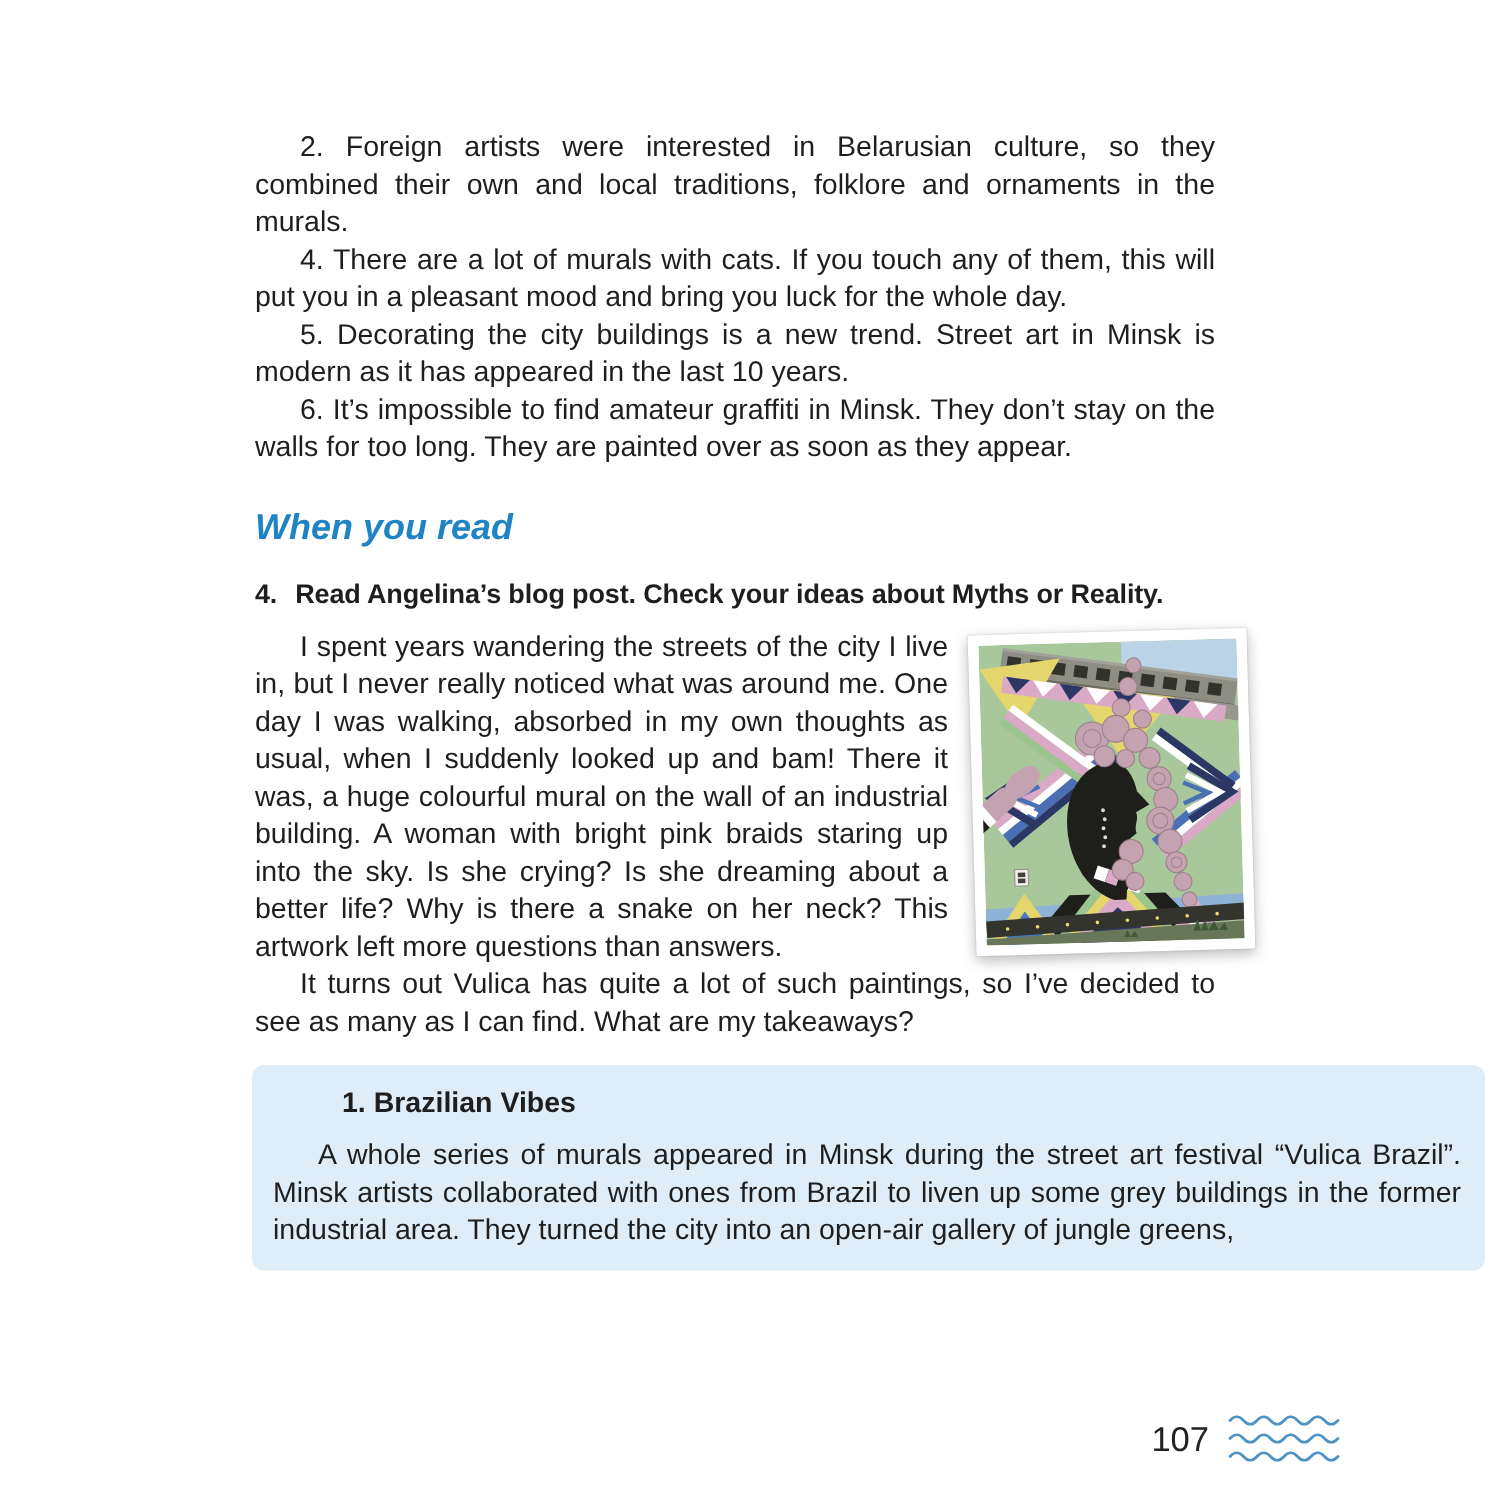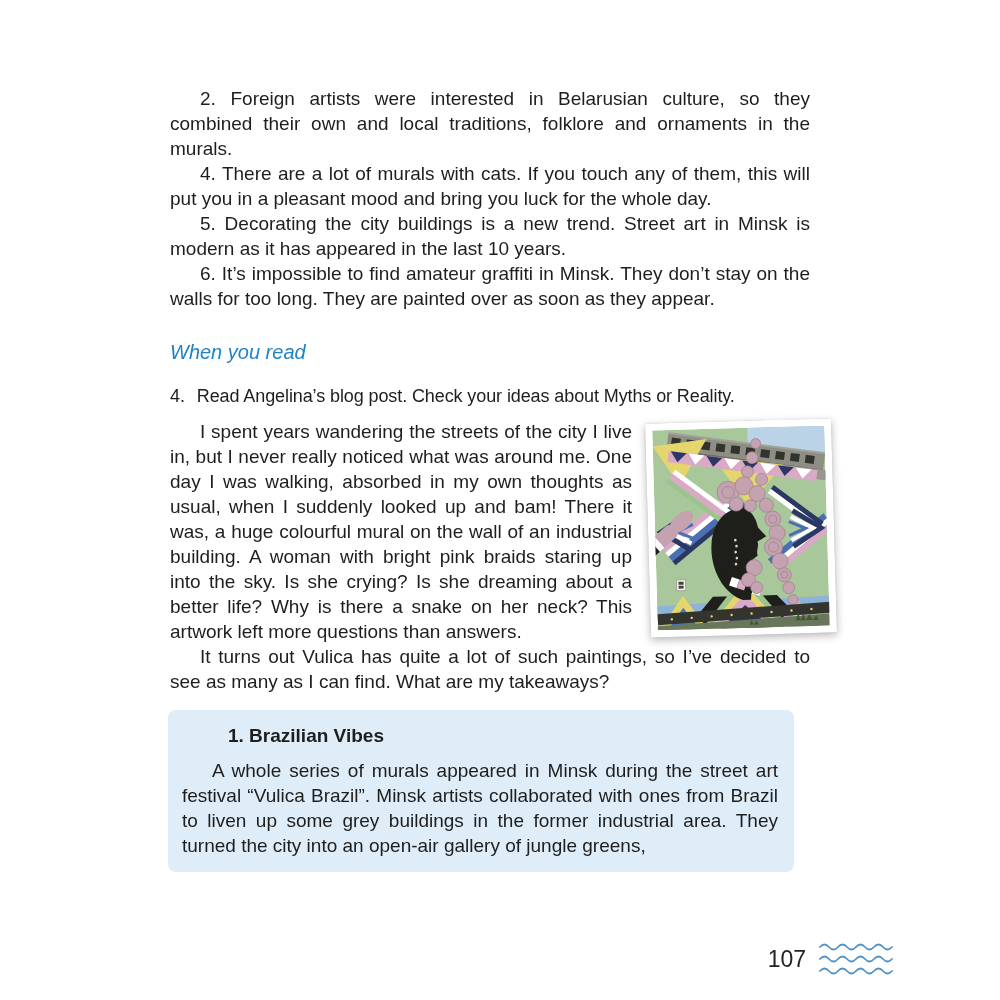--- a/index.html
+++ b/index.html
@@ -25,49 +25,49 @@
   .para{
     margin:0;
     font-size:19px;
     line-height:25px;
     text-align:justify;
     text-indent:30px;
   }
   .num{white-space:nowrap;}
   .when{
     margin:26px 0 16px 0;
-    font-size:20px;
+    font-size:24px;
     line-height:30px;
-    font-weight:normal;
+    font-weight:bold;
     font-style:italic;
     color:var(--heading-blue);
   }
   .exercise{
     margin:0 0 10px 0;
     font-size:18px;
     line-height:26px;
-    font-weight:normal;
+    font-weight:bold;
     text-indent:0;
     white-space:nowrap;
     letter-spacing:-0.1px;
   }
   .exnum{margin-right:12px;}
   .blog::after{content:"";display:block;clear:both;}
   .photo{
     float:right;
     margin:2px -24px 6px 16px;
     padding:7px;
     background:#ffffff;
     box-shadow:0 3px 9px rgba(0,0,0,0.28),0 0 1px rgba(0,0,0,0.25);
     transform:rotate(-1.6deg);
   }
   .photo svg{display:block;}
   .callout{
     margin:16px 0 0 -2px;
-    width:626px;
+    width:822px;
     box-sizing:border-box;
     background:var(--callout-bg);
     border-radius:8px;
     padding:13px 16px 14px 14px;
   }
   .callout-title{
     margin:0 0 9px 0;
     font-size:19px;
     line-height:26px;
     font-weight:bold;

